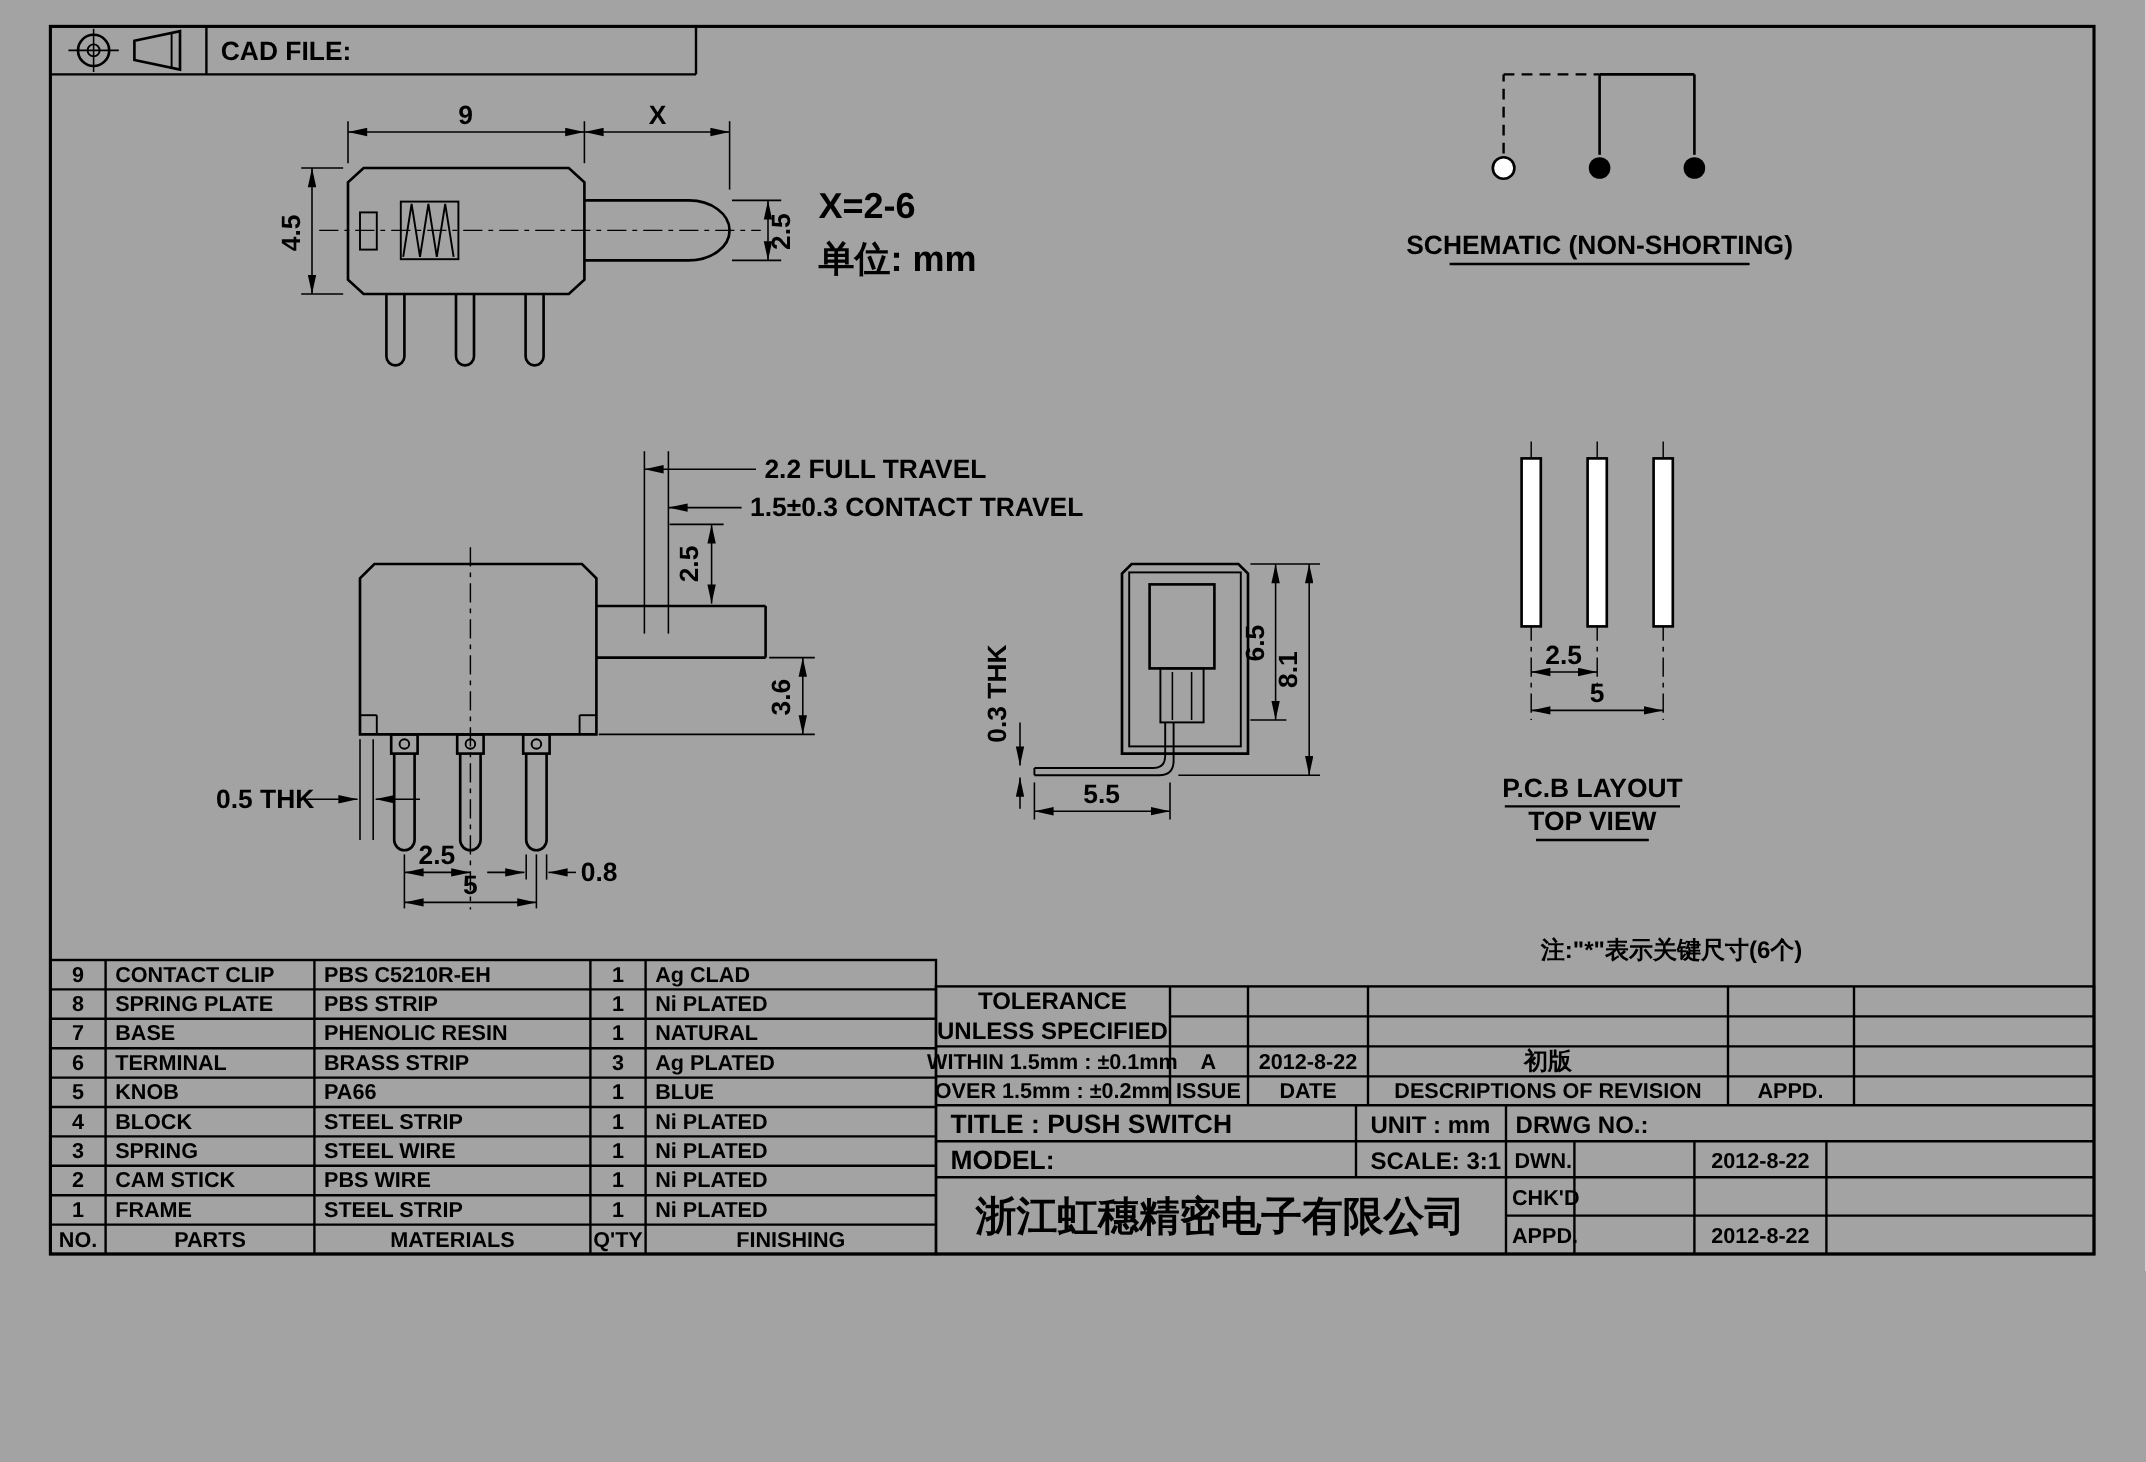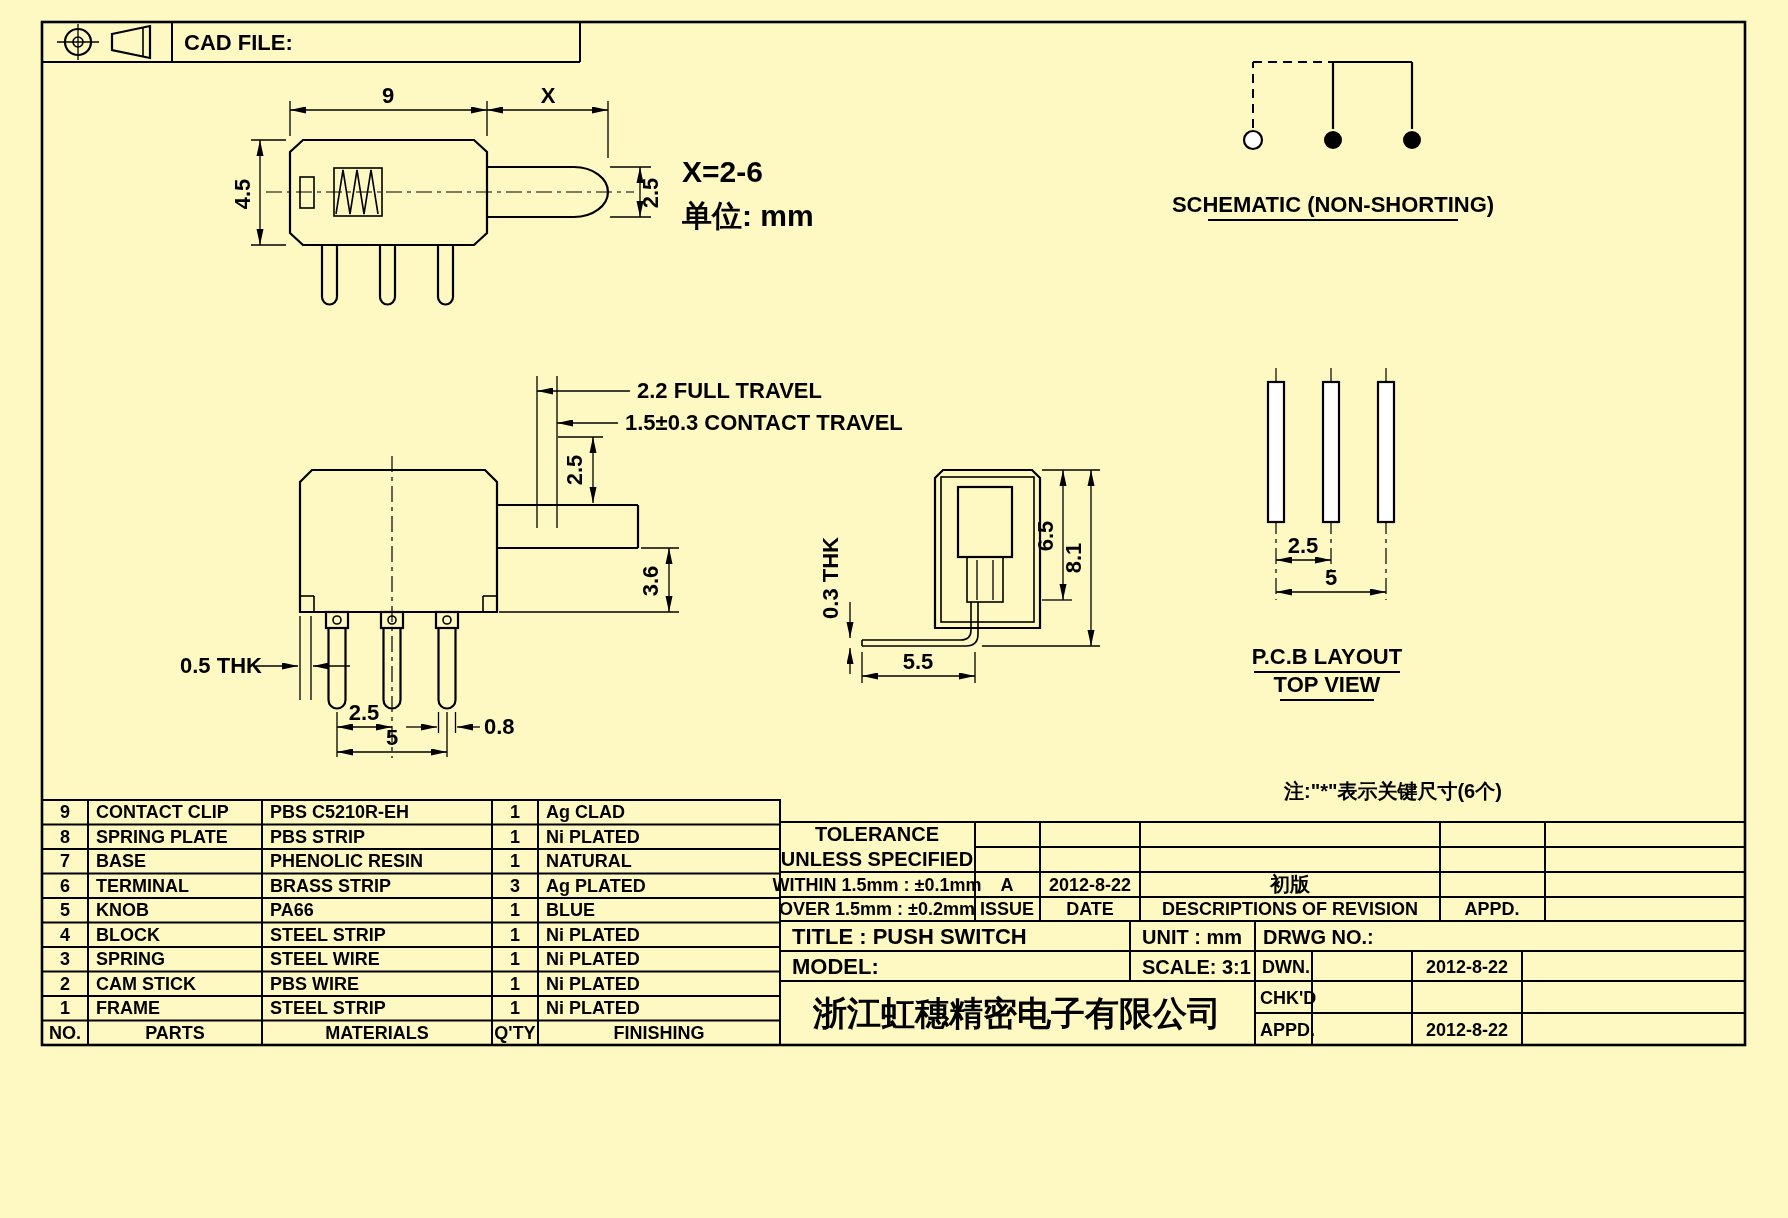--- a/index.html
+++ b/index.html
@@ -1,16 +1,16 @@
 <!DOCTYPE html>
 <html><head>
 <meta charset="utf-8">
 <style>
   html,body{margin:0;padding:0;background:#fff;}
-  .page{position:relative;width:1788px;height:1218px;background:#fef9c3;overflow:hidden;}
+  .page{position:relative;width:1788px;height:1218px;background:#a3a3a3;overflow:hidden;}
   svg{position:absolute;left:0;top:0;}
   text{font-family:"Liberation Sans",sans-serif;fill:#000;}
   .dim{font-size:22px;font-weight:bold;}
   .lbl{font-size:22px;font-weight:bold;}
   .big{font-size:30px;font-weight:bold;}
   .tbl{font-size:18px;font-weight:bold;}
   .tb2{font-size:20px;font-weight:bold;}
   .company{font-size:34px;font-weight:bold;font-family:"Liberation Serif",serif;}
   .o{stroke:#000;stroke-width:2.2;fill:none;}
   .o15{stroke:#000;stroke-width:1.6;fill:none;}

